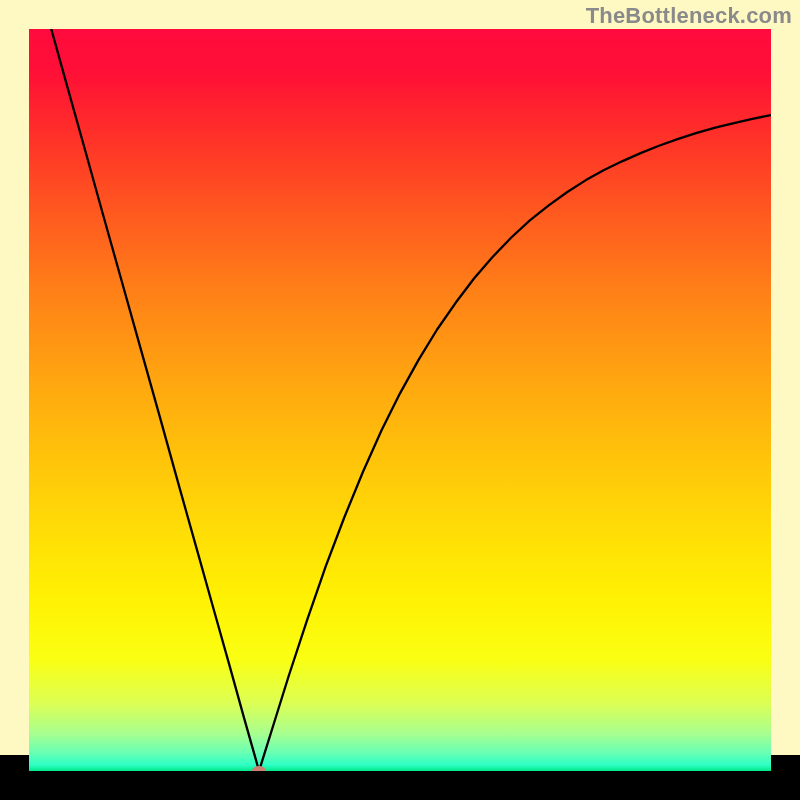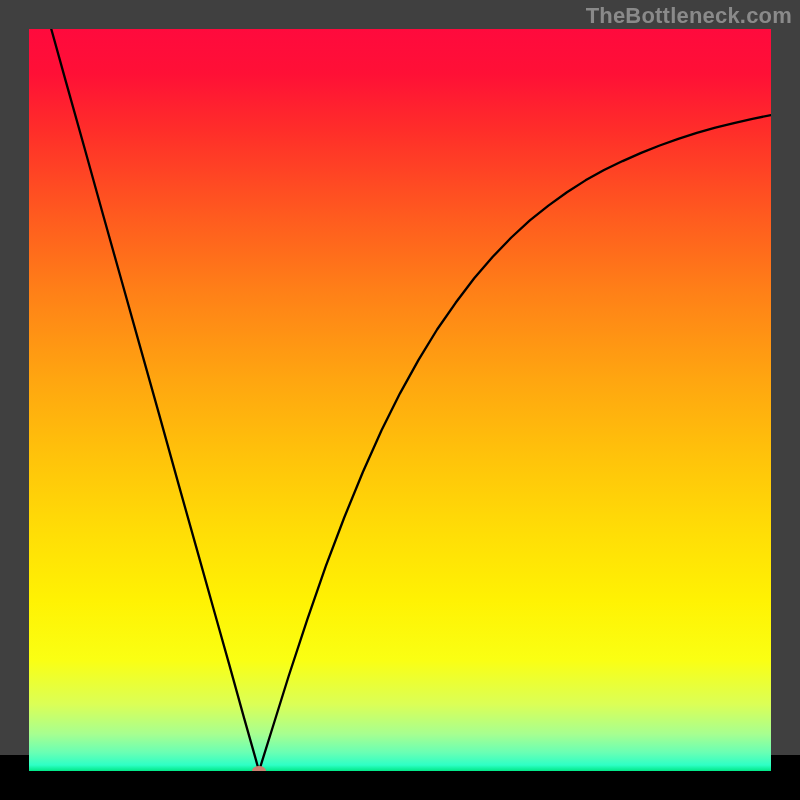--- a/index.html
+++ b/index.html
@@ -7,21 +7,21 @@
     padding: 0;
     width: 800px;
     height: 800px;
     background: #000000;
     overflow: hidden;
   }
   .stage {
     position: relative;
     width: 800px;
     height: 755px;
-    background: #404040;
+    background: #fef9c3;
   }
   .plot-area {
     position: absolute;
     left: 29px;
     top: 29px;
     width: 742px;
     height: 742px;
   }
   .watermark {
     position: absolute;

